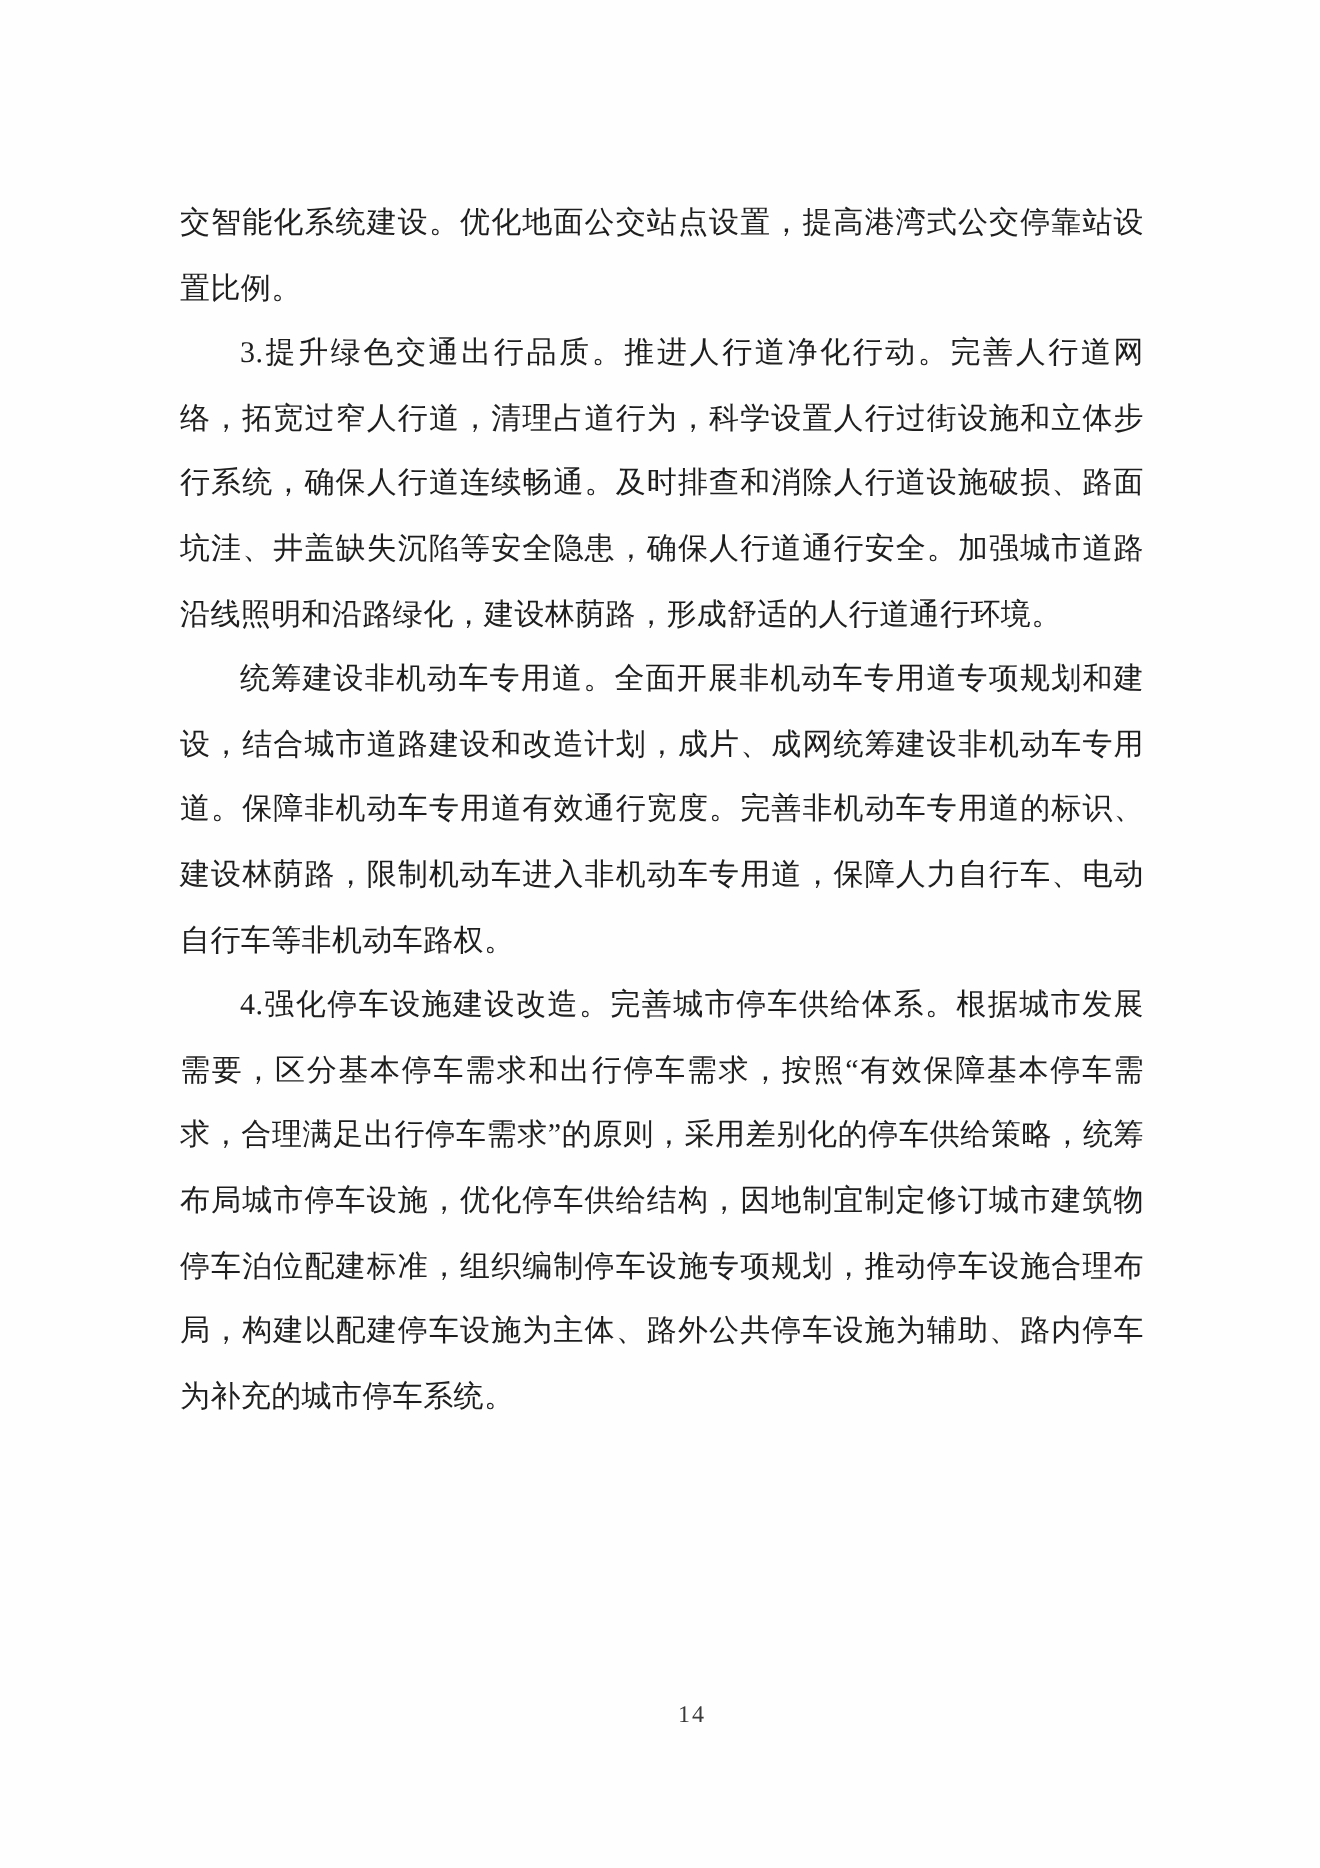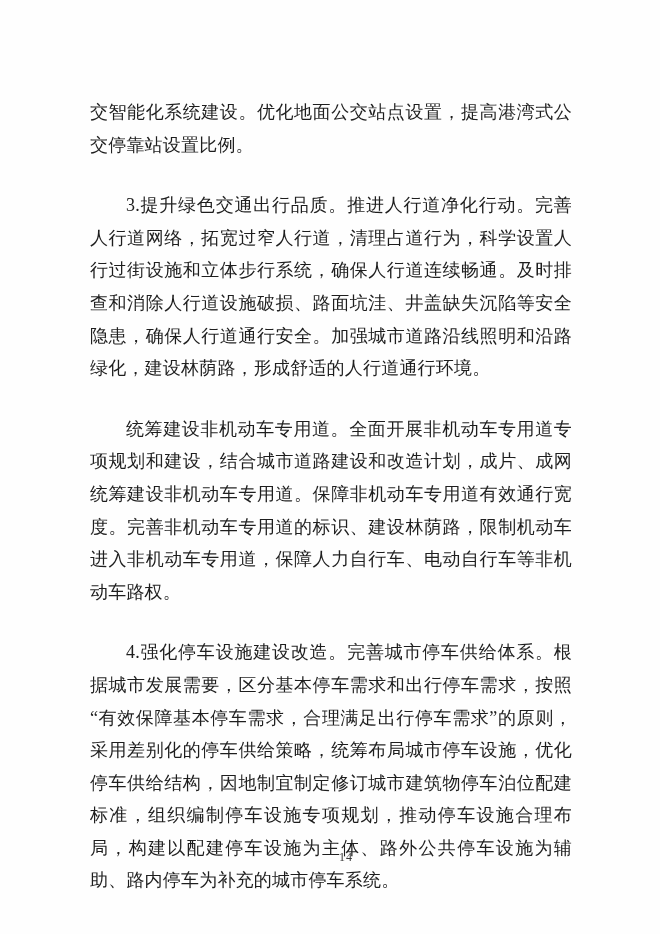--- a/index.html
+++ b/index.html
@@ -13,34 +13,33 @@
     height: 934px;
     background: #fefefe;
     overflow: hidden;
     font-family: "Liberation Serif", "DejaVu Serif", serif;
   }
   .text-block {
     position: absolute;
     left: 90px;
     top: 96px;
     width: 482px;
-    font-size: 18px;
+    font-size: 15px;
     line-height: 32.6px;
     color: #1e1e1e;
     text-align: justify;
     text-justify: inter-ideograph;
     letter-spacing: 0.2px;
   }
   .text-block p {
     margin: 0;
     padding: 0;
   }
   .text-block p.indent {
     text-indent: 2em;
-    margin-top: 28px;
   }
   .page-number {
     position: absolute;
     top: 850px;
     left: 16px;
     width: 100%;
     text-align: center;
     font-size: 12px;
     color: #3a3a3a;
     letter-spacing: 1px;

